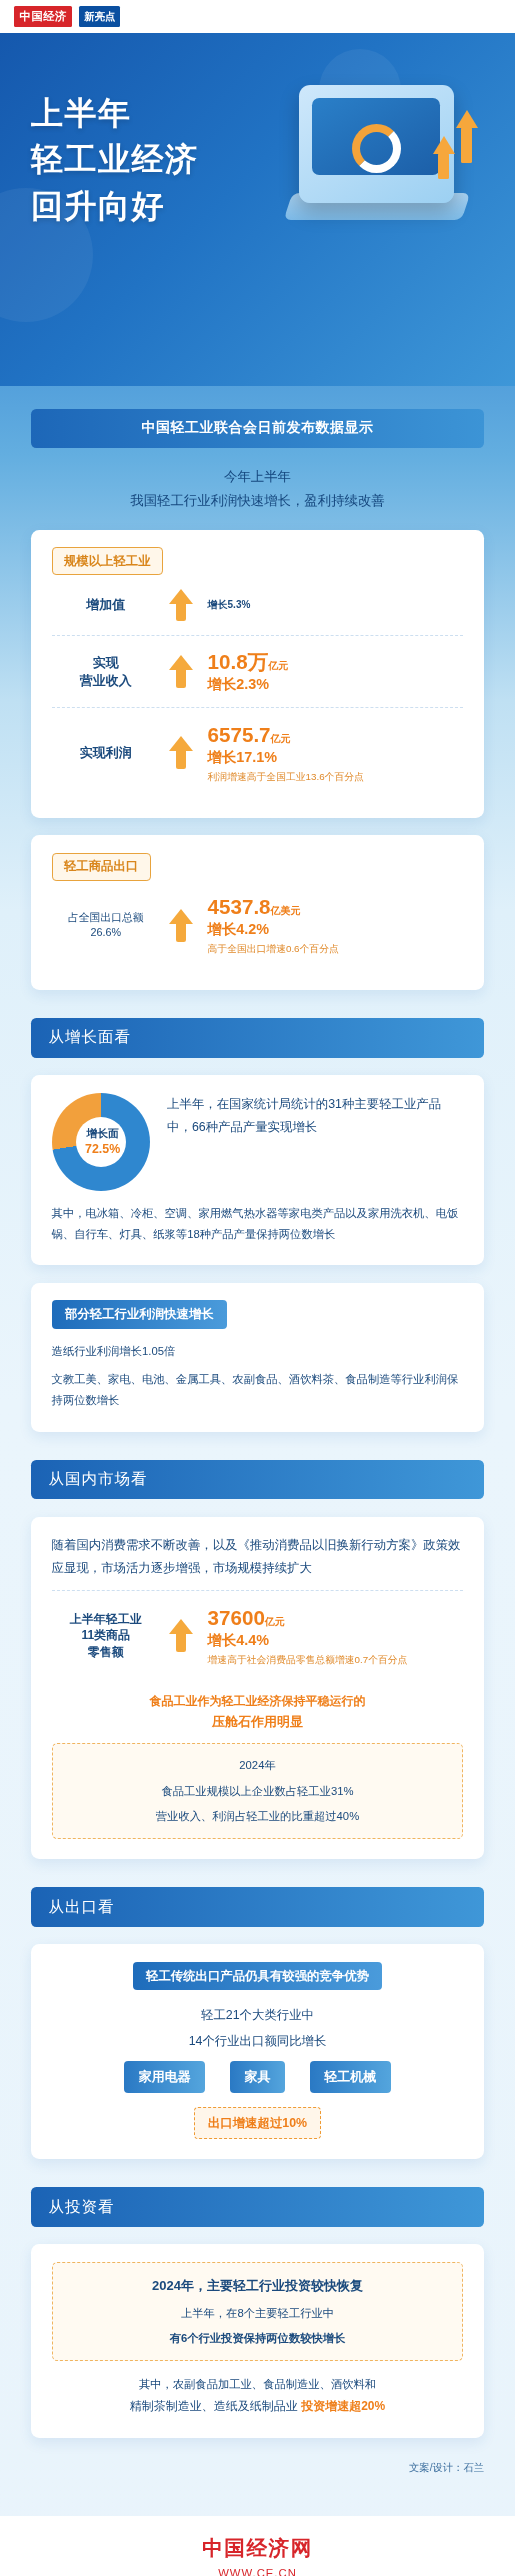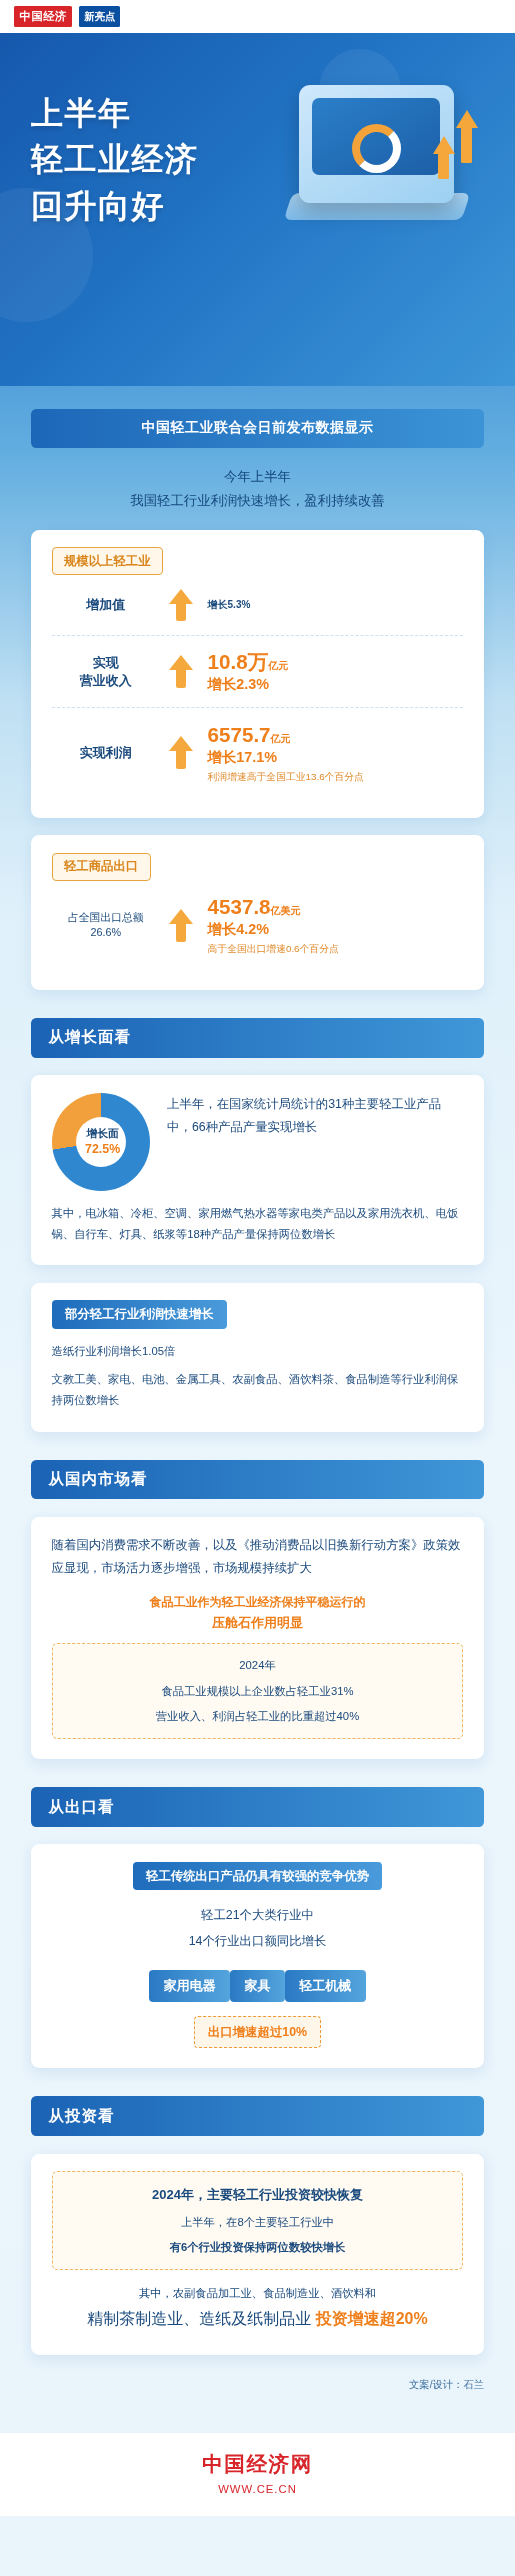--- a/index.html
+++ b/index.html
@@ -230,21 +230,21 @@
     font-weight: bold;
   }
 
   
   .sec-head {
     width: 453px;
     margin: 28px auto 0 auto;
     background: linear-gradient(90deg,#1b63b5,#3f97d8);
     color: #fff;
     font-size: 15.5px;
-    font-weight: bold;
+    font-weight: normal;
     padding: 9.3px 17.5px;
     border-radius: 5.2px;
     letter-spacing: 1px;
   }
 
   
   .donut-row { display: flex; gap: 17.5px; align-items: flex-start; }
   .donut {
     width: 98px; height: 98px; flex: none;
     border-radius: 50%;
@@ -282,21 +282,21 @@
     border: 1px dashed #f0b45f;
     border-radius: 5.2px;
     padding: 11.3px 13.4px;
     background: #fffaf2;
     margin-top: 11.3px;
   }
   .dash-box p { font-size: 11.3px; line-height: 1.8; color: #1b4a7d; }
   .dash-box p + p { margin-top: 5.2px; }
   .orange { color: #ef7f1a; font-weight: bold; }
 
-  .tagrow { display: flex; gap: 0; justify-content: center; margin-top: 17px; }
+  .tagrow { display: flex; gap: 25px; justify-content: center; margin-top: 8px; }
   .tag {
     background: linear-gradient(90deg,#2a79c4,#54a5dd);
     color: #fff;
     font-size: 13px;
     font-weight: bold;
     padding: 7.2px 14.4px;
     border-radius: 4.1px;
   }
   .center { text-align: center; }
   .orange-box {
@@ -446,20 +446,33 @@
 
   <div class="card">
     <div class="pill-blue">部分轻工行业利润快速增长</div>
     <div class="para" style="margin-top:12.4px;font-size:11.3px;">造纸行业利润增长1.05倍</div>
     <div class="para" style="margin-top:7.2px;font-size:11.3px;">文教工美、家电、电池、金属工具、农副食品、酒饮料茶、食品制造等行业利润保持两位数增长</div>
   </div>
 
   <div class="sec-head">从国内市场看</div>
   <div class="card">
     <div class="para">随着国内消费需求不断改善，以及《推动消费品以旧换新行动方案》政策效应显现，市场活力逐步增强，市场规模持续扩大</div>
+    <div class="metric" style="border-top:0.5px dashed #cddff0;margin-top:10.3px;">
+      <div class="metric-label" style="white-space:pre-line;font-size:12px;">上半年轻工业
+11类商品
+零售额</div>
+      <div class="up-arrow"></div>
+      <div class="metric-values">
+        <div class="big-num">
+          <span>37600</span><small>亿元</small>
+        </div>
+        <div class="mid-num">增长4.4%</div>
+        <div class="sub-note">增速高于社会消费品零售总额增速0.7个百分点</div>
+      </div>
+    </div>
     <div class="center" style="margin-top:13.4px;">
       <div class="orange" style="font-size:12px;">食品工业作为轻工业经济保持平稳运行的</div>
       <div class="orange" style="font-size:13px;margin-top:3px;">压舱石作用明显</div>
     </div>
     <div class="dash-box">
       <p class="center">2024年</p>
       <p class="center">食品工业规模以上企业数占轻工业31%</p>
       <p class="center">营业收入、利润占轻工业的比重超过40%</p>
     </div>
   </div>
@@ -478,21 +491,21 @@
   </div>
 
   <div class="sec-head">从投资看</div>
   <div class="card center">
     <div class="dash-box" style="margin-top:0;">
       <p class="orange" style="font-size:13px;">2024年，主要轻工行业投资较快恢复</p>
       <p>上半年，在8个主要轻工行业中</p>
       <p class="orange">有6个行业投资保持两位数较快增长</p>
     </div>
     <div class="para" style="margin-top:13.4px;font-size:11.3px;">其中，农副食品加工业、食品制造业、酒饮料和</div>
-    <div class="para" style="font-size:16px;">
+    <div class="para" style="font-size:12px;">
       <span>精制茶制造业、造纸及纸制品业</span>
       <span class="hl">投资增速超20%</span>
     </div>
   </div>
 
   <div class="credit">文案/设计：石兰</div>
   <div class="spacer-40"></div>
 
   <div class="footer">
     <div class="footer-logo">中国经济网</div>

